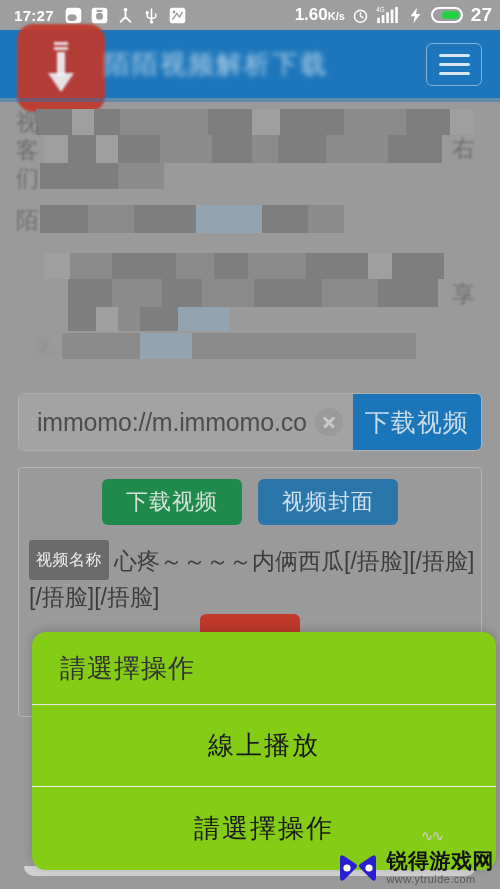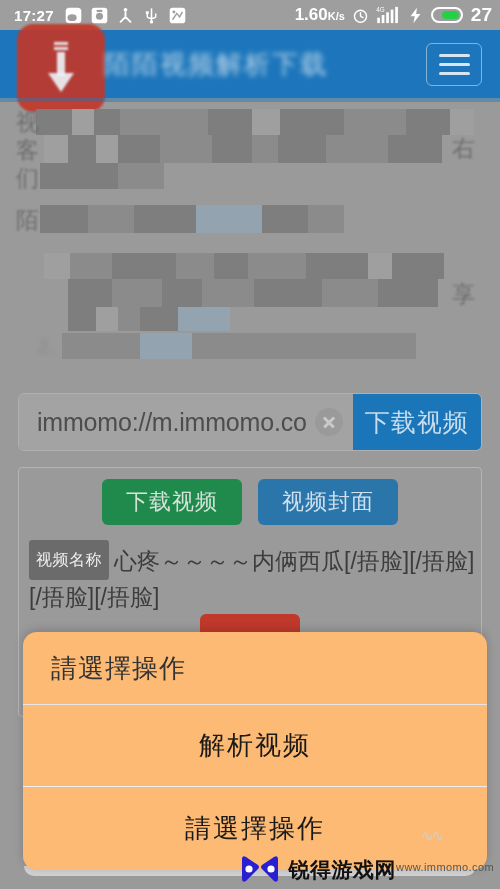--- a/index.html
+++ b/index.html
@@ -134,22 +134,22 @@
     vertical-align:4px; margin-right:5px; letter-spacing:.5px;
   }
   #red-btn {
     position:absolute; left:50%; transform:translateX(-50%);
     top:146px; width:100px; height:44px; background:#c0392b;
     border-radius:6px;
   }
 
   
   #sheet {
-    position:absolute; left:23px; top:632px; width:464px; height:238px;
-    background:#fdba74; border-radius:14px 14px 14px 14px;
+    position:absolute; left:32px; top:632px; width:464px; height:238px;
+    background:#84cc16; border-radius:14px 14px 14px 14px;
     box-shadow:0 -2px 10px rgba(0,0,0,.18);
     overflow:hidden;
   }
   #sheet-title {
     height:73px; display:flex; align-items:center; padding-left:28px;
     font-size:26px; color:#333; letter-spacing:1px;
     border-bottom:1px solid #e6e6e6;
   }
   .sheet-opt {
     height:82px; display:flex; align-items:center; justify-content:center;
@@ -161,21 +161,21 @@
     position:absolute; left:24px; top:866px; width:452px; height:10px;
     background:rgba(255,255,255,.55); border-radius:0 0 10px 10px;
   }
 
   
   #watermark {
     position:absolute; right:6px; bottom:4px; display:flex;
     align-items:center; gap:7px;
   }
   #wm-logo { width:44px; height:32px; flex:none; }
-  #wm-text { display:flex; flex-direction:row; line-height:1; }
+  #wm-text { display:flex; flex-direction:column; line-height:1; }
   #wm-name { font-size:21px; font-weight:700; color:#111; letter-spacing:.5px; }
   #wm-url { font-size:11px; color:#555; margin-top:3px; letter-spacing:.4px; }
   #wm-squiggle {
     position:absolute; right:58px; bottom:44px; font-size:15px;
     color:#cfcfcf; letter-spacing:-2px;
   }
 </style>
 </head>
 <body>
 
@@ -342,31 +342,31 @@
     <div id="vidname">
       <span id="vn-badge">视频名称</span><span>心疼～～～～内俩西瓜[/捂脸][/捂脸][/捂脸][/捂脸]</span>
     </div>
 
     <div id="red-btn"></div>
   </div>
 
   <div id="sheet-shadow"></div>
   <div id="sheet">
     <div id="sheet-title">請選擇操作</div>
-    <div class="sheet-opt">解析视频</div>
+    <div class="sheet-opt">線上播放</div>
     <div class="sheet-opt">請選擇操作</div>
   </div>
 
   <div id="wm-squiggle">∿∿</div>
   <div id="watermark">
     <svg id="wm-logo" viewBox="0 0 44 32">
       <path d="M4 6 Q4 2 8 4 L20 12 Q22 14 20 16 L8 28 Q4 30 4 26 Z" fill="#2a1fd0"></path>
       <path d="M40 6 Q40 2 36 4 L24 12 Q22 14 24 16 L36 28 Q40 30 40 26 Z" fill="#2a1fd0"></path>
       <circle cx="11" cy="16" r="3.6" fill="#fff"></circle>
       <circle cx="33" cy="16" r="3.6" fill="#fff"></circle>
     </svg>
     <div id="wm-text">
       <div id="wm-name">锐得游戏网</div>
-      <div id="wm-url">www.immomo.com</div>
+      <div id="wm-url">www.ytruide.com</div>
     </div>
   </div>
 
 </div>
 
 </body></html>

